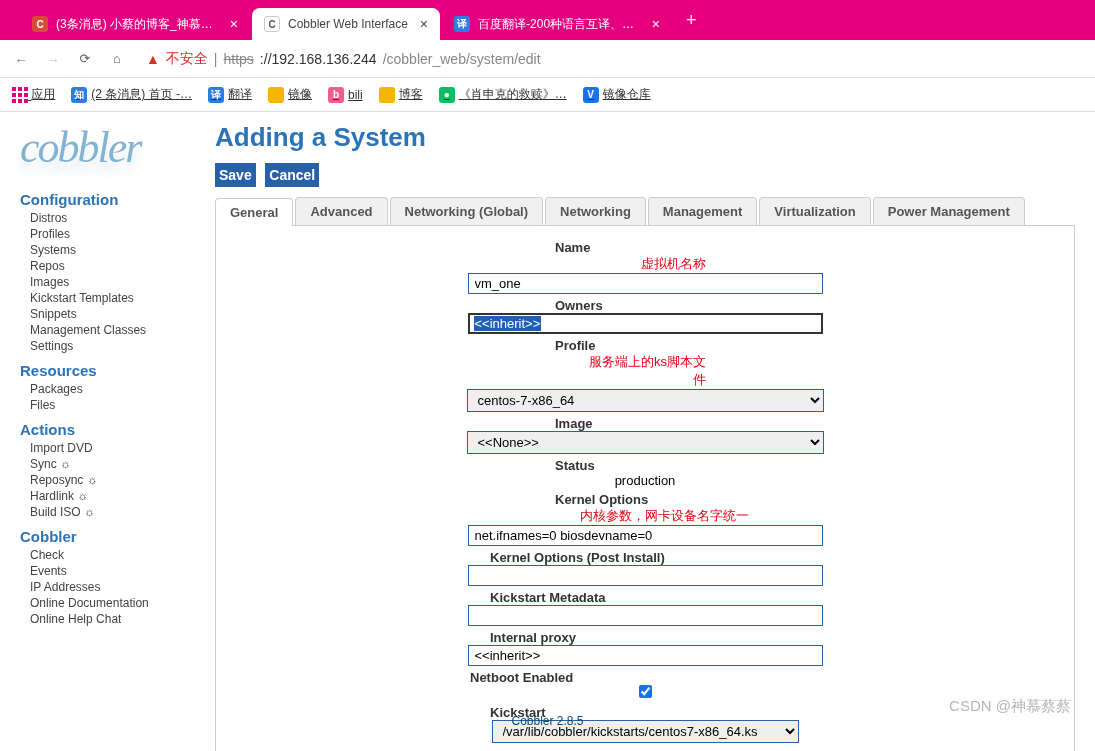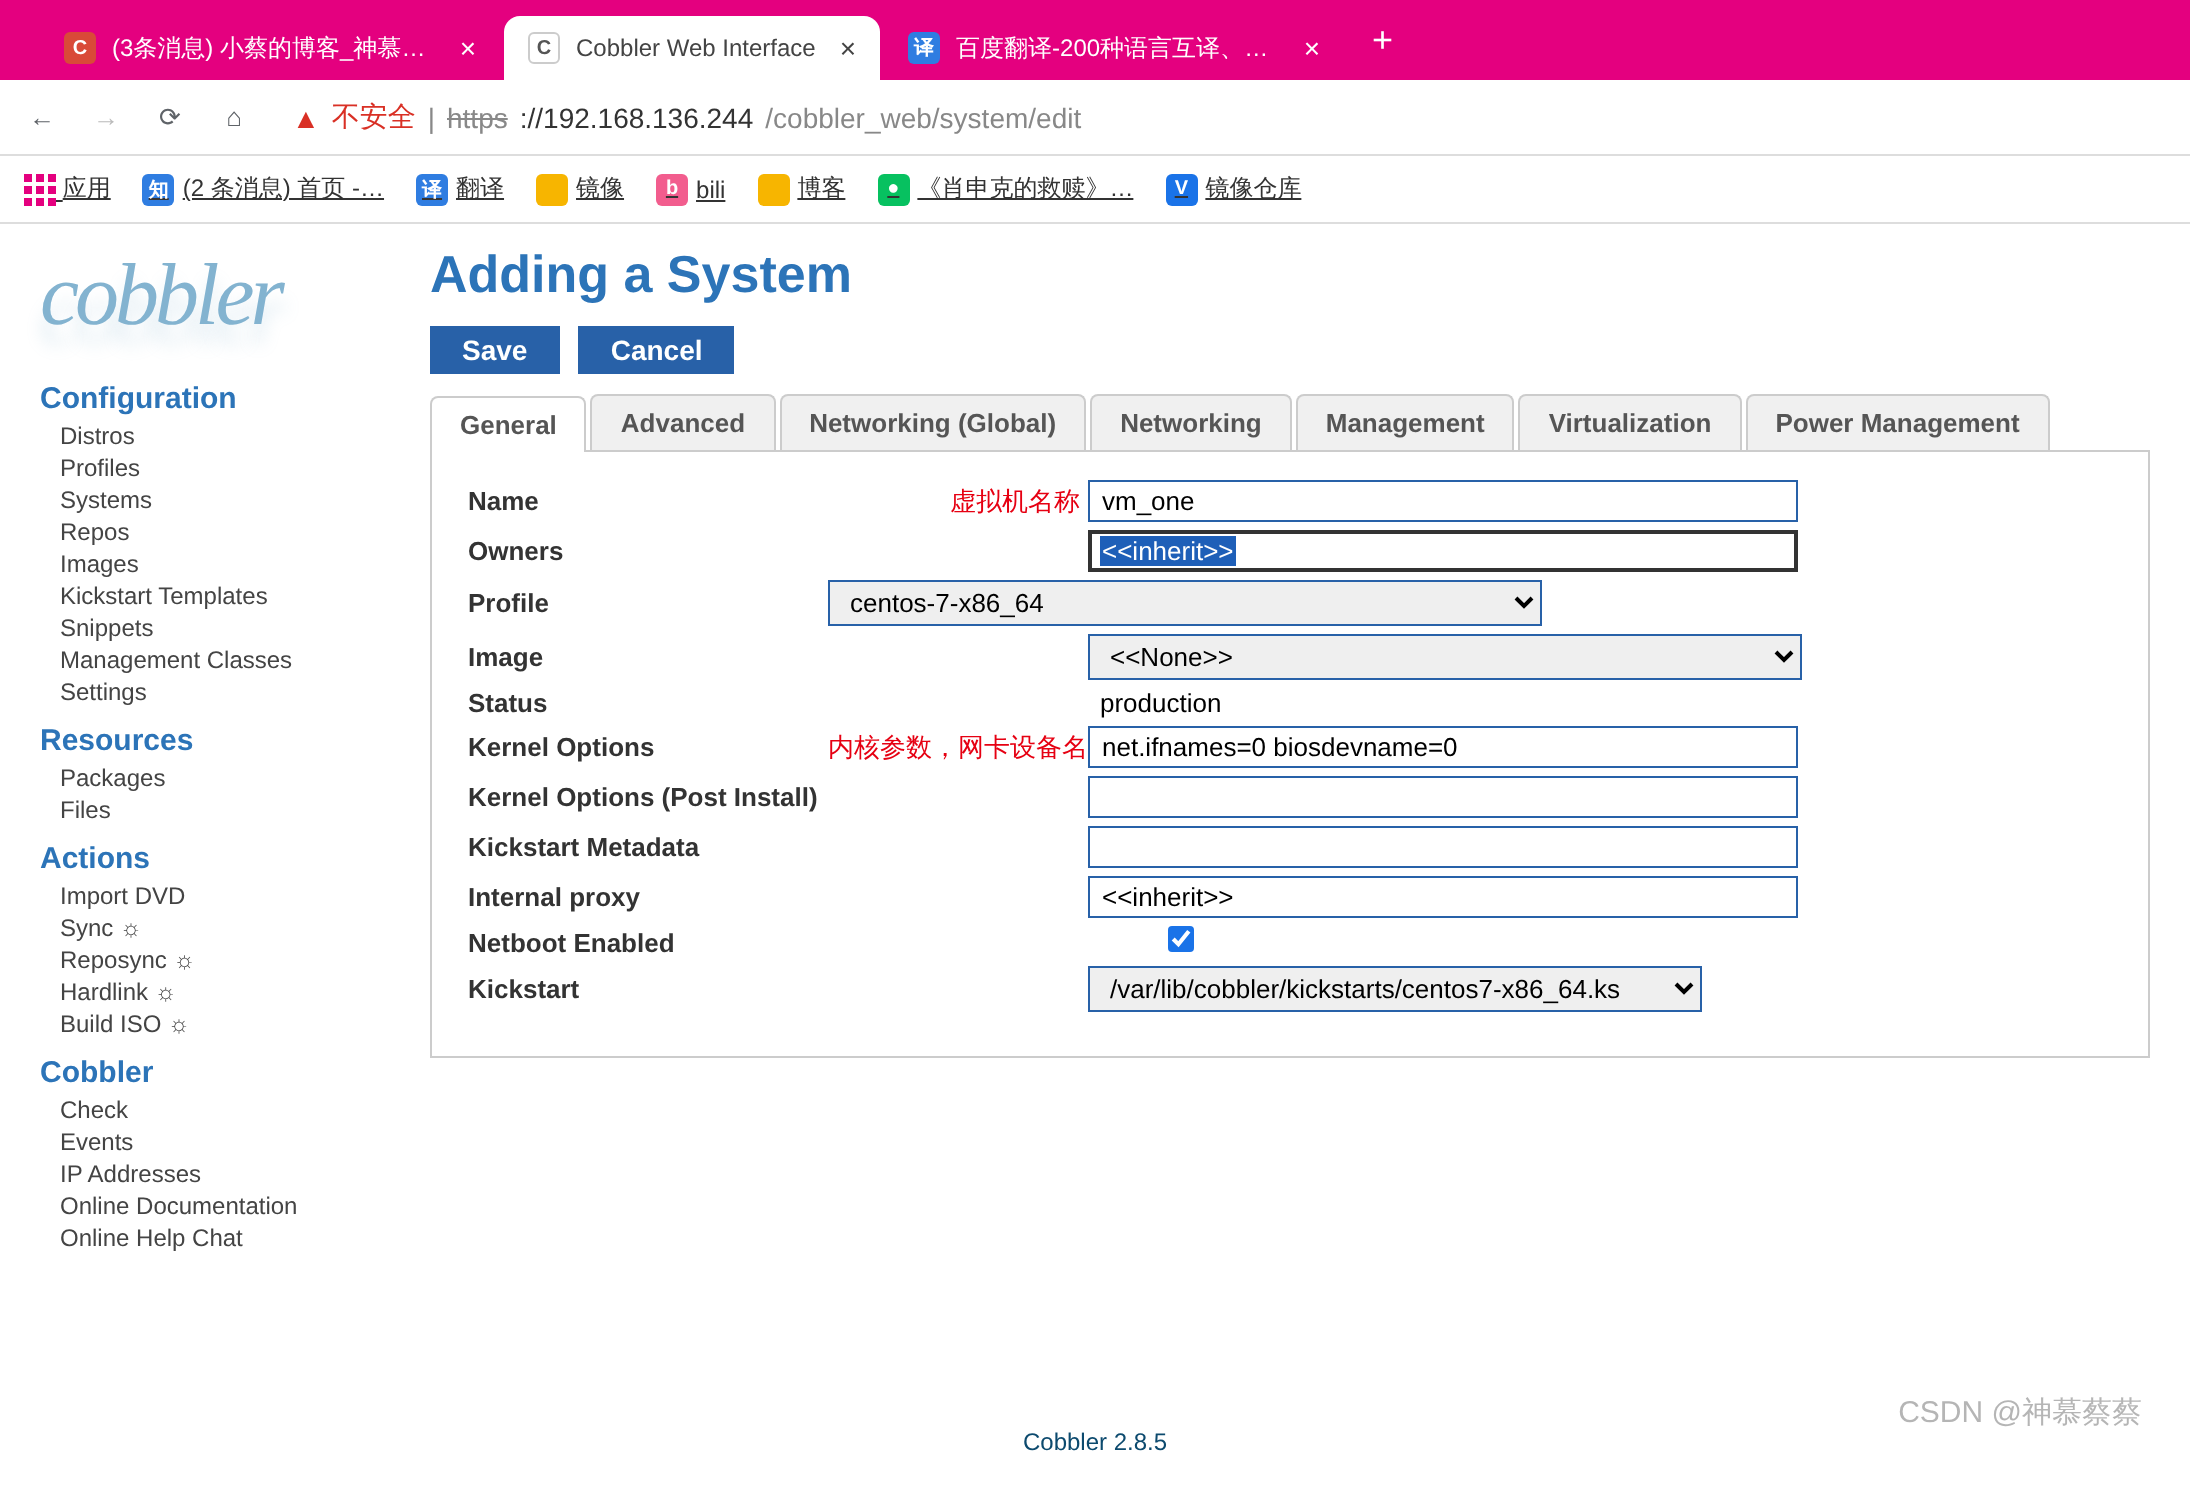--- a/index.html
+++ b/index.html
@@ -31,28 +31,28 @@
 
     
     .page { display: flex; padding: 10px 20px; height: 620px; position: relative; }
     .logo { font-family: Georgia, serif; font-size: 44px; color: #83b3d0; font-style: italic; letter-spacing: -2px; margin-bottom: 18px; text-shadow: 0 10px 8px rgba(131,179,208,0.25); }
     .sidebar { width: 195px; padding-right: 10px; }
     .sidebar h3 { color: #2c74b8; font-size: 15px; font-weight: bold; margin-top: 8px; margin-bottom: 2px; }
     .sidebar a { display: block; color: #444; font-size: 12px; padding: 1px 0 1px 10px; text-decoration: none; cursor: pointer; }
 
     .main { flex: 1; }
     .main h1 { color: #2c74b8; font-size: 26px; font-weight: bold; margin-bottom: 10px; }
-    .btn { background: #2861a8; color: #fff; border: none; padding: 4px 16px; font-size: 14px; font-weight: bold; cursor: pointer; margin-right: 6px; }
+    .btn { background: #2861a8; color: #fff; border: none; padding: 4px 4px; font-size: 14px; font-weight: bold; cursor: pointer; margin-right: 6px; }
 
     .tabs-row { display: flex; margin-top: 10px; border-bottom: 1px solid #ccc; }
     .ptab { padding: 6px 14px; border: 1px solid #ccc; border-bottom: none; background: #f0f0f0; font-size: 13px; font-weight: bold; color: #555; cursor: pointer; border-radius: 4px 4px 0 0; margin-right: 2px; }
     .ptab.active { background: #fff; position: relative; top: 1px; }
 
     .form-area { border: 1px solid #ccc; border-top: none; padding: 14px 18px 18px 18px; }
-    .frow { display: flex; align-items: center; margin-bottom: 4px; }
+    .frow { display: flex; align-items: center; margin-bottom: 4px; flex-direction: column; }
     .flabel { width: 180px; font-weight: bold; color: #333; font-size: 13px; }
     .fann { width: 130px; color: #e60012; font-size: 13px; text-align: right; padding-right: 4px; }
     .fctrl { flex: 1; }
     .fctrl input[type=text], .fctrl select, .fctrl textarea { width: 355px; border: 1px solid #2861a8; padding: 2px 6px; font-size: 13px; font-family: inherit; }
     .fctrl select { width: 357px; }
     .owners-in { background: #fff; }
     .owners-sel { background: #1e5fb8; color: #fff; padding: 0 1px; }
     .fctrl textarea { height: 75px; resize: both; }
     .fctrl .static { padding: 2px 6px; font-size: 13px; }
     .fctrl input[type=checkbox] { accent-color: #1a73e8; }
@@ -204,20 +204,21 @@
       <div class="frow">
         <div class="flabel">Owners</div>
         <div class="fann"></div>
         <div class="fctrl">
             <div class="owners-in" style="width:355px;border:2px solid #333;padding:1px 4px;"><span class="owners-sel">&lt;&lt;inherit&gt;&gt;</span></div>
           </div>
       </div>
 
       <div class="frow">
         <div class="flabel">Profile</div>
+        <div class="fann">服务端上的ks脚本文件</div>
         <div class="fctrl"><select><option>centos-7-x86_64</option></select></div>
       </div>
 
       <div class="frow">
         <div class="flabel">Image</div>
         <div class="fann"></div>
         <div class="fctrl"><select><option>&lt;&lt;None&gt;&gt;</option></select></div>
       </div>
 
       <div class="frow">

